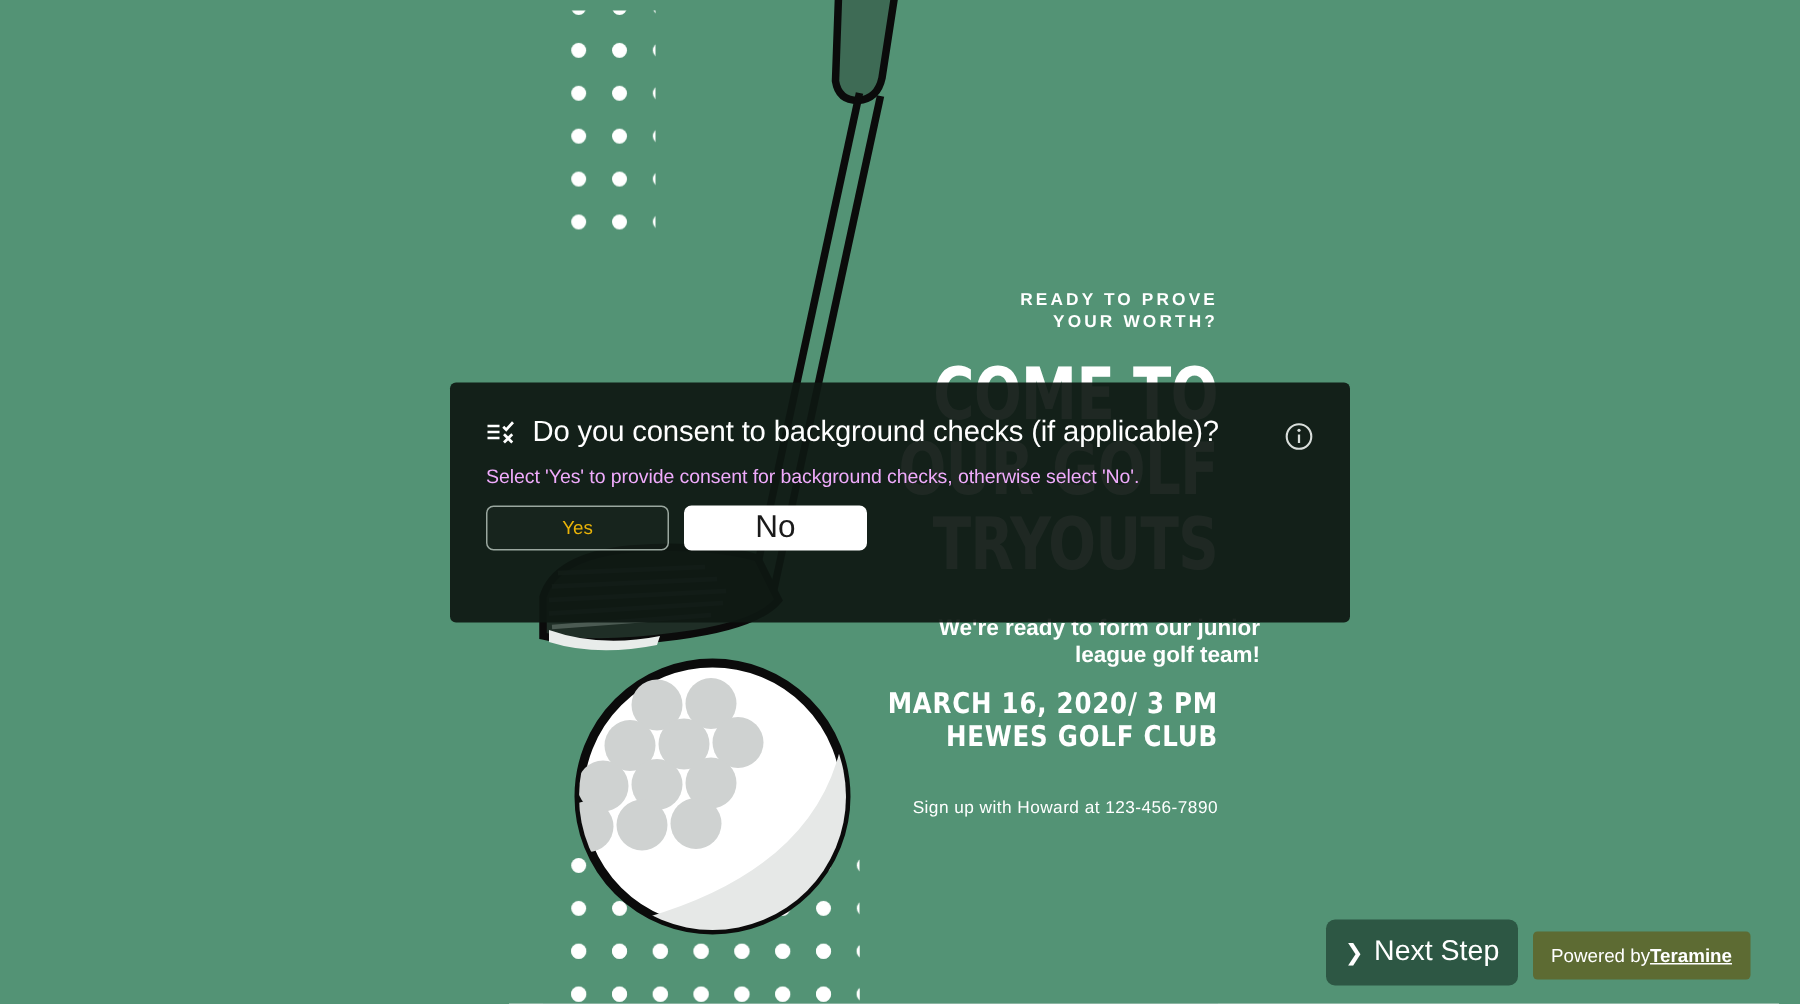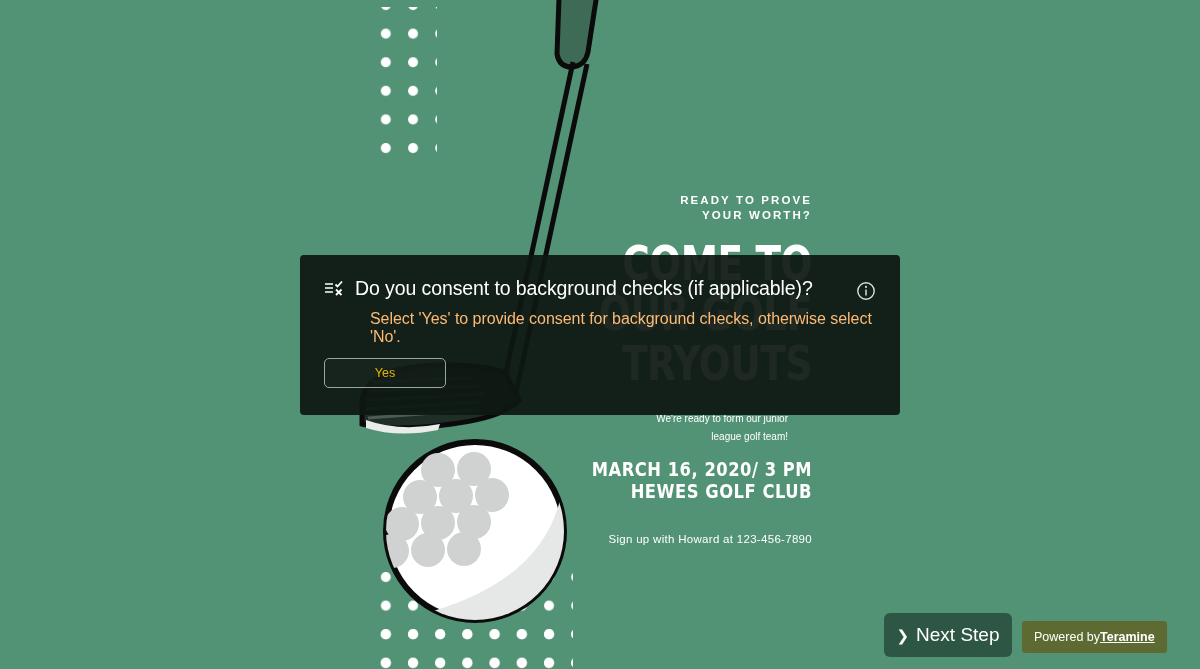--- a/index.html
+++ b/index.html
@@ -38,24 +38,24 @@
     font-family: "DejaVu Sans", sans-serif;
     font-weight: 700;
     font-size: 48px;
     line-height: 50px;
     letter-spacing: -0.5px;
     text-align: right;
     transform: scaleX(0.78);
     transform-origin: right top;
   }
   #subhead {
-    left: 516px; top: 410px; width: 272px;
-    font-size: 10px;
+    left: 568px; top: 410px; width: 272px;
+    font-size: 15px;
     line-height: 17.5px;
-    font-weight: 400;
+    font-weight: 700;
   }
   #event-line {
     left: 520px; top: 458px; width: 292px;
     font-family: "DejaVu Sans", sans-serif;
     font-weight: 700;
     font-size: 19px;
     line-height: 22px;
     letter-spacing: 0.6px;
     transform: scaleX(0.86);
     transform-origin: right top;
@@ -92,25 +92,24 @@
     font-weight: 400;
     letter-spacing: -0.1px;
     white-space: nowrap;
   }
   #info-icon {
     position: absolute;
     right: 24px; top: 26px;
     cursor: pointer;
   }
   #helper-text {
-    color: #fdba74;
-    font-size: 16px;
+    color: #f0abfc;
+    font-size: 13px;
     margin-top: 10px;
     letter-spacing: -0.05px;
-    margin-left: 46px;
   }
   #choices {
     display: flex;
     gap: 10px;
     margin-top: 12px;
   }
   .choice {
     width: 122px; height: 30px;
     border-radius: 5px;
     display: flex;
@@ -270,20 +269,21 @@
       <svg id="info-icon" width="20" height="20" viewBox="0 0 20 20">
         <circle cx="10" cy="10" r="8.2" fill="none" stroke="#d9dedb" stroke-width="1.4"></circle>
         <circle cx="10" cy="5.9" r="1.05" fill="#d9dedb"></circle>
         <line x1="10" y1="8.6" x2="10" y2="14.4" stroke="#d9dedb" stroke-width="1.5"></line>
       </svg>
 
       <div id="helper-text">Select 'Yes' to provide consent for background checks, otherwise select 'No'.</div>
 
       <div id="choices">
         <div class="choice unselected">Yes</div>
+        <div class="choice selected">No</div>
       </div>
 
     </div>
   </div>
 
   <button id="next-step-button">
     <span id="next-chevron">❯</span>
     <span>Next Step</span>
   </button>
 

